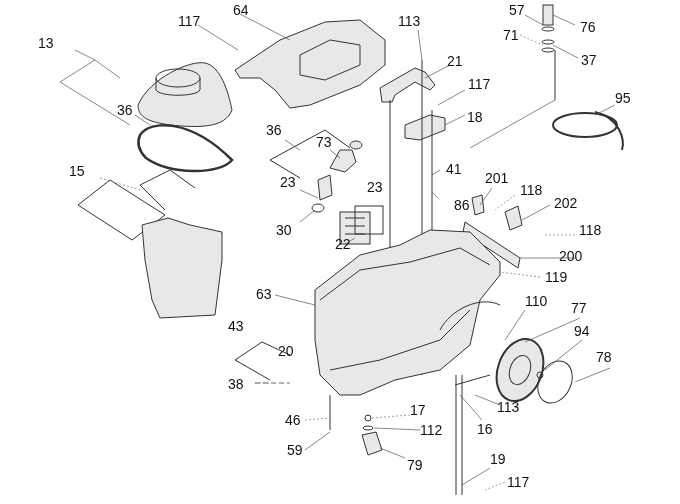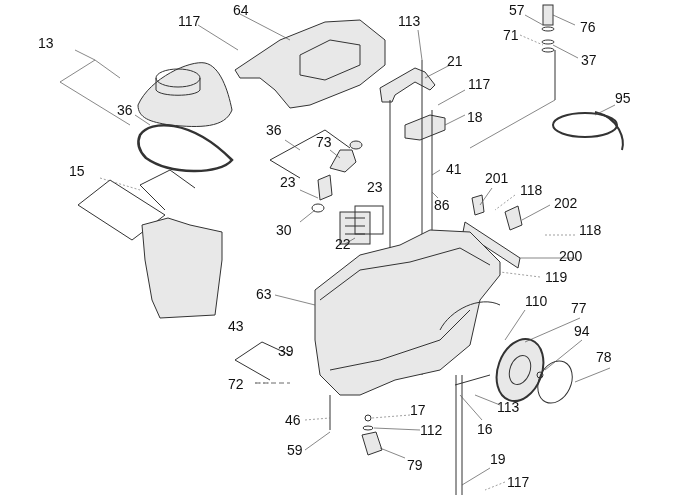--- a/index.html
+++ b/index.html
@@ -173,36 +173,36 @@
 <span class="lbl" style="left:581px;top:53px">37</span>
 <span class="lbl" style="left:615px;top:91px">95</span>
 <span class="lbl" style="left:117px;top:103px">36</span>
 <span class="lbl" style="left:266px;top:123px">36</span>
 <span class="lbl" style="left:316px;top:135px">73</span>
 <span class="lbl" style="left:280px;top:175px">23</span>
 <span class="lbl" style="left:276px;top:223px">30</span>
 <span class="lbl" style="left:367px;top:180px">23</span>
 <span class="lbl" style="left:335px;top:237px">22</span>
 <span class="lbl" style="left:446px;top:162px">41</span>
-<span class="lbl" style="left:434px;top:198px">86</span>
+<span class="lbl" style="left:454px;top:198px">86</span>
 <span class="lbl" style="left:485px;top:171px">201</span>
 <span class="lbl" style="left:520px;top:183px">118</span>
 <span class="lbl" style="left:554px;top:196px">202</span>
 <span class="lbl" style="left:579px;top:223px">118</span>
 <span class="lbl" style="left:559px;top:249px">200</span>
 <span class="lbl" style="left:545px;top:270px">119</span>
 <span class="lbl" style="left:69px;top:164px">15</span>
 <span class="lbl" style="left:256px;top:287px">63</span>
 <span class="lbl" style="left:525px;top:294px">110</span>
 <span class="lbl" style="left:571px;top:301px">77</span>
 <span class="lbl" style="left:574px;top:324px">94</span>
 <span class="lbl" style="left:596px;top:350px">78</span>
 <span class="lbl" style="left:228px;top:319px">43</span>
-<span class="lbl" style="left:278px;top:344px">39</span>
-<span class="lbl" style="left:228px;top:377px">72</span>
+<span class="lbl" style="left:278px;top:344px">20</span>
+<span class="lbl" style="left:228px;top:377px">38</span>
 <span class="lbl" style="left:497px;top:400px">113</span>
 <span class="lbl" style="left:477px;top:422px">16</span>
 <span class="lbl" style="left:285px;top:413px">46</span>
 <span class="lbl" style="left:287px;top:443px">59</span>
 <span class="lbl" style="left:410px;top:403px">17</span>
 <span class="lbl" style="left:420px;top:423px">112</span>
 <span class="lbl" style="left:407px;top:458px">79</span>
 <span class="lbl" style="left:490px;top:452px">19</span>
 <span class="lbl" style="left:507px;top:475px">117</span>
 </div>

